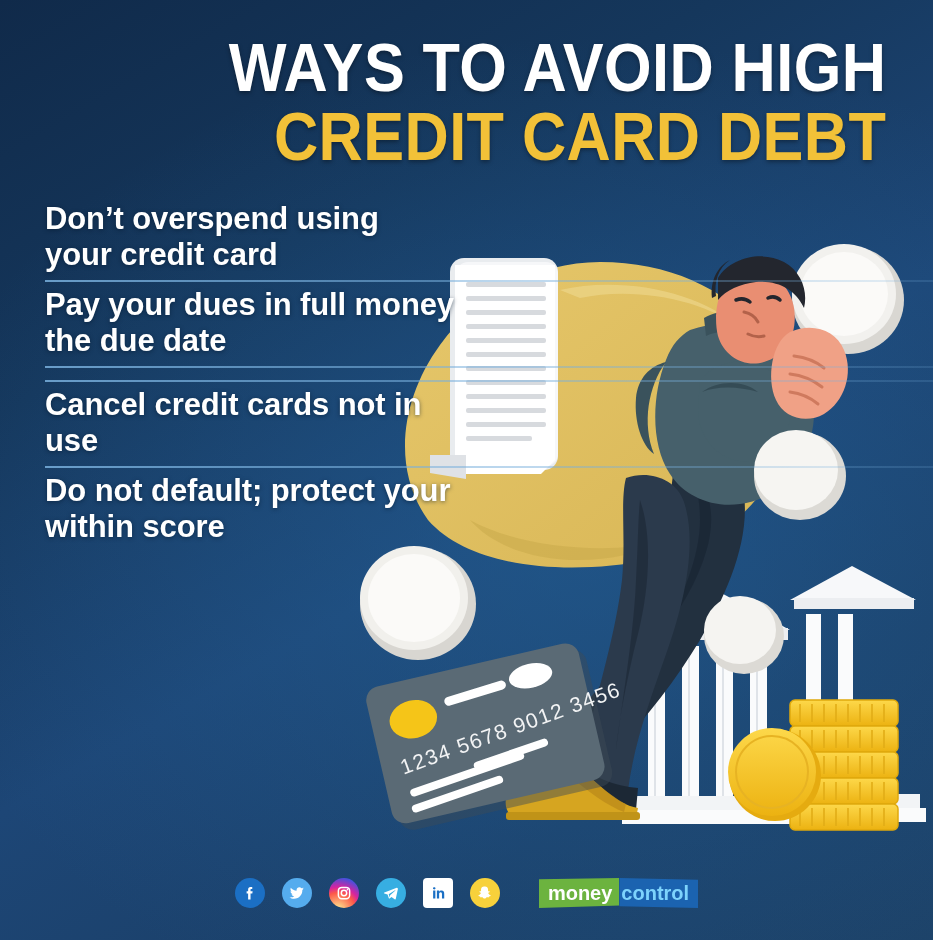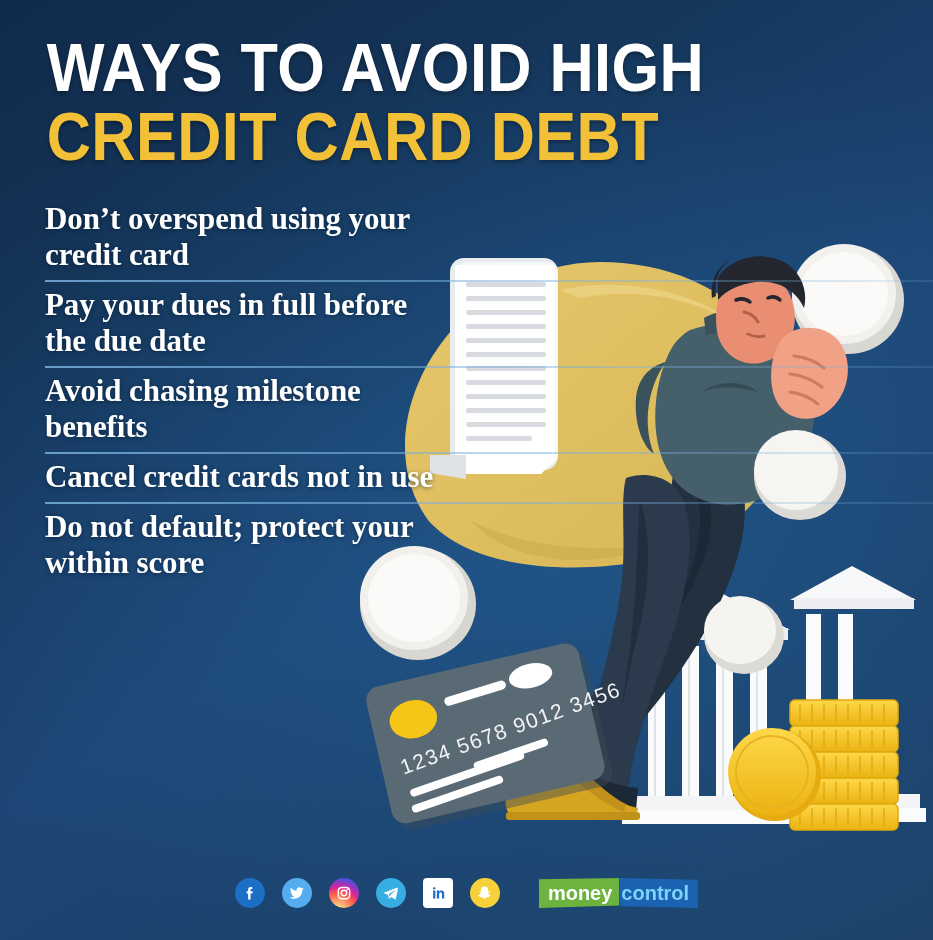--- a/index.html
+++ b/index.html
@@ -4,35 +4,35 @@
 <style>
   html,body{margin:0;padding:0;background:#0d2b4e;}
   body{font-family:"Liberation Sans",sans-serif;}
   #poster{
     position:relative;width:933px;height:940px;overflow:hidden;
     background:
       radial-gradient(120% 90% at 62% 58%, rgba(35,96,150,.55) 0%, rgba(35,96,150,0) 60%),
       linear-gradient(150deg,#102a4a 0%,#15375c 28%,#1d4676 55%,#1b4069 78%,#1d4268 100%);
   }
   
-  .title-wrap{position:absolute;left:0;top:36px;width:933px;text-align:left;z-index:40;}
+  .title-wrap{position:absolute;left:0;top:36px;width:933px;text-align:right;z-index:40;}
   .t-line{
     font-family:"Liberation Sans",sans-serif;
     font-weight:700;letter-spacing:.5px;line-height:.92;
     text-transform:uppercase;
     transform:scaleX(.90);transform-origin:center;
     text-shadow:0 2px 5px rgba(0,0,0,.35);
     white-space:nowrap;
   }
   .t1{font-size:68px;color:#ffffff;}
   .t2{font-size:68px;color:#f2c138;margin-top:6px;}
 
   
   .list{position:absolute;left:0;top:196px;width:460px;z-index:40;}
-  .row{position:relative;padding:5px 0 9px 0;font-family:Liberation Serif, serif;}
+  .row{position:relative;padding:5px 0 9px 0;}
   .row .txt{
     display:block;color:#ffffff;font-weight:700;font-size:31px;line-height:1.16;
     padding-left:45px;padding-right:6px;
     text-shadow:0 1px 4px rgba(4,22,42,.55);
     letter-spacing:-.1px;
   }
   .sep{
     position:absolute;left:45px;bottom:0;width:888px;height:2px;
     background:linear-gradient(90deg,rgba(120,175,220,.85) 0%,rgba(120,175,220,.55) 45%,rgba(120,175,220,.18) 100%);
     z-index:5;
@@ -259,25 +259,24 @@
     <div class="t-line t1">Ways to Avoid High</div>
     <div class="t-line t2">Credit Card Debt</div>
   </div>
 
   <div class="list">
     <div class="row">
       <span class="txt">Don’t overspend using your credit card</span>
       <span class="sep"></span>
     </div>
     <div class="row">
-      <span class="txt">Pay your dues in full before the due date</span>
-      <span class="sep"></span>
-    </div>
-    <div class="row">
-      <span class="txt">Avoid chasing milestone benefits</span>
+      <span class="txt">Pay your dues in full money the due date</span>
+      <span class="sep"></span>
+    </div>
+    <div class="row">
       <span class="sep"></span>
     </div>
     <div class="row">
       <span class="txt">Cancel credit cards not in use</span>
       <span class="sep"></span>
     </div>
     <div class="row">
       <span class="txt">Do not default; protect your within score</span>
       <span class="sep"></span>
     </div>

